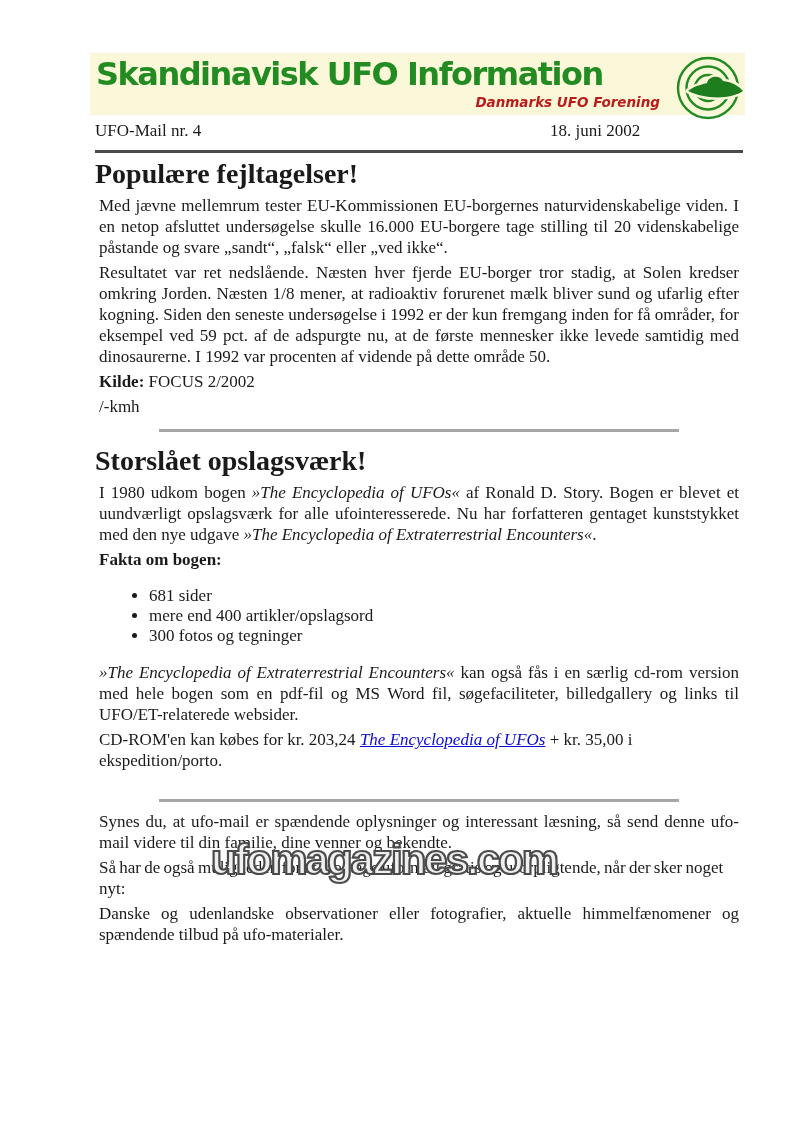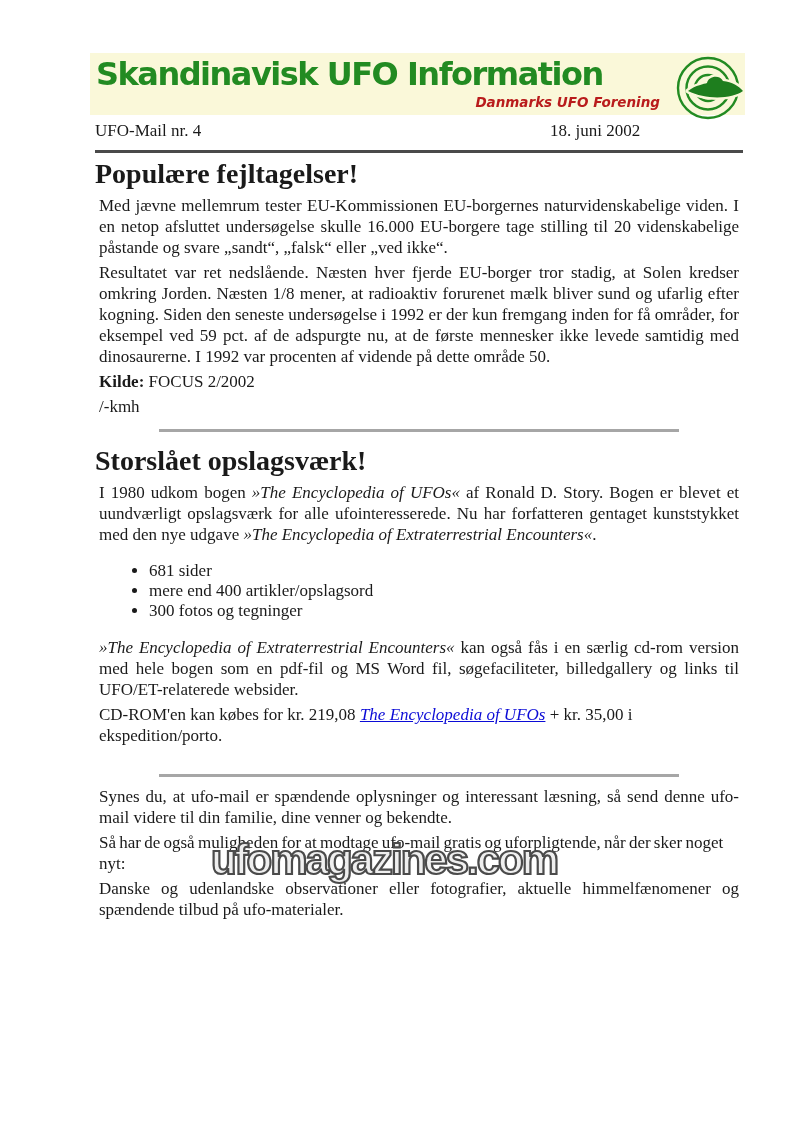--- a/index.html
+++ b/index.html
@@ -146,27 +146,28 @@
     <p class="just">Med jævne mellemrum tester EU-Kommissionen EU-borgernes naturvidenskabelige viden. I en netop afsluttet undersøgelse skulle 16.000 EU-borgere tage stilling til 20 videnskabelige påstande og svare „sandt“, „falsk“ eller „ved ikke“.</p>
     <p class="just">Resultatet var ret nedslående. Næsten hver fjerde EU-borger tror stadig, at Solen kredser omkring Jorden. Næsten 1/8 mener, at radioaktiv forurenet mælk bliver sund og ufarlig efter kogning. Siden den seneste undersøgelse i 1992 er der kun fremgang inden for få områder, for eksempel ved 59 pct. af de adspurgte nu, at de første mennesker ikke levede samtidig med dinosaurerne. I 1992 var procenten af vidende på dette område 50.</p>
     <div class="line"><span class="bold">Kilde:</span><span> FOCUS 2/2002</span></div>
     <div class="line">/-kmh</div>
 
     <div class="hr-gray"></div>
 
     <div class="h2-block">
       <h1>Storslået opslagsværk!</h1>
       <p class="just"><span>I 1980 udkom bogen </span><span class="ital">»The Encyclopedia of UFOs«</span><span> af Ronald D. Story. Bogen er blevet et uundværligt opslagsværk for alle ufointeresserede. Nu har forfatteren gentaget kunststykket med den nye udgave </span><span class="ital">»The Encyclopedia of Extraterrestrial Encounters«</span><span>.</span></p>
+      <div class="line bold">Fakta om bogen:</div>
       <ul class="facts">
         <li>681 sider</li>
         <li>mere end 400 artikler/opslagsord</li>
         <li>300 fotos og tegninger</li>
       </ul>
       <p class="just"><span class="ital">»The Encyclopedia of Extraterrestrial Encounters«</span><span> kan også fås i en særlig cd-rom version med hele bogen som en pdf-fil og MS Word fil, søgefaciliteter, billedgallery og links til UFO/ET-relaterede websider.</span></p>
-      <div class="line"><span>CD-ROM'en kan købes for kr. 219,08 </span><a href="#" class="doclink">The Encyclopedia of UFOs</a><span> + kr. 35,00 i ekspedition/porto.</span></div>
+      <div class="line"><span>CD-ROM'en kan købes for kr. 203,24 </span><a href="#" class="doclink">The Encyclopedia of UFOs</a><span> + kr. 35,00 i ekspedition/porto.</span></div>
     </div>
 
     <div class="hr-gray second"></div>
 
     <p class="just">Synes du, at ufo-mail er spændende oplysninger og interessant læsning, så send denne ufo-mail videre til din familie, dine venner og bekendte.</p>
     <p class="tight">Så har de også muligheden for at modtage ufo-mail gratis og uforpligtende, når der sker noget nyt:</p>
     <p class="just">Danske og udenlandske observationer eller fotografier, aktuelle himmelfænomener og spændende tilbud på ufo-materialer.</p>
 
   </div>
 

